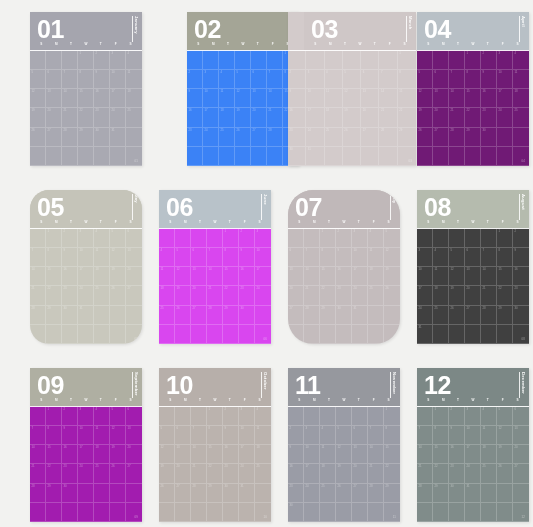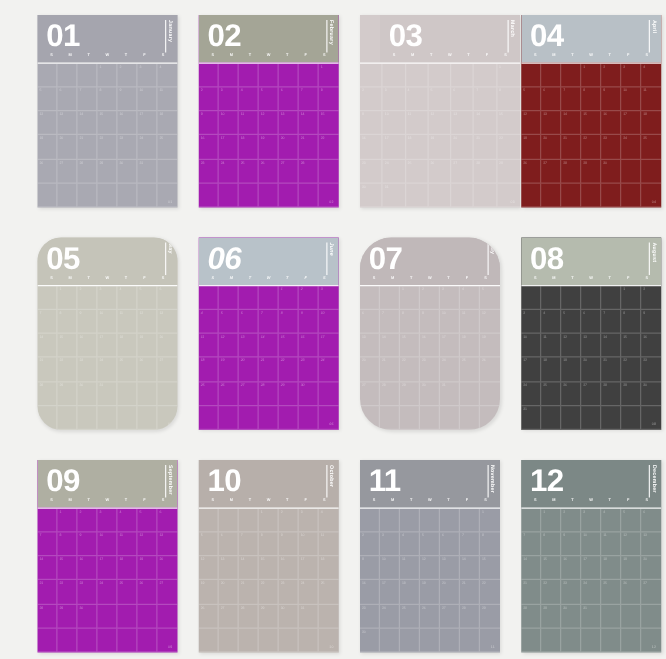--- a/index.html
+++ b/index.html
@@ -282,21 +282,21 @@
         </div>
         <div class="day-cell">
           <span class="day-num"></span>
         </div>
         <div class="day-cell">
           <span class="day-num"></span>
         </div>
       </div>
       <div class="card-footer-mark">01</div>
     </div>
-    <div class="month-card" style="background: #a21caf;">
+    <div class="month-card" style="background: #3b82f6; margin-left: 28px;">
       <div class="card-header" style="background: rgb(164, 165, 150);">
         <div class="month-number">02</div>
         <div class="month-name-rule"></div>
         <div class="month-name">February</div>
         <div class="weekday-row">
           <div class="weekday-cell">S</div>
           <div class="weekday-cell">M</div>
           <div class="weekday-cell">T</div>
           <div class="weekday-cell">W</div>
           <div class="weekday-cell">T</div>
@@ -574,21 +574,21 @@
         </div>
         <div class="day-cell">
           <span class="day-num"></span>
         </div>
         <div class="day-cell">
           <span class="day-num"></span>
         </div>
       </div>
       <div class="card-footer-mark">03</div>
     </div>
-    <div class="month-card" style="background: #7f1d1d;">
+    <div class="month-card" style="background: #701a75;">
       <div class="card-header" style="background: rgb(184, 192, 198);">
         <div class="month-number">04</div>
         <div class="month-name-rule"></div>
         <div class="month-name">April</div>
         <div class="weekday-row">
           <div class="weekday-cell">S</div>
           <div class="weekday-cell">M</div>
           <div class="weekday-cell">T</div>
           <div class="weekday-cell">W</div>
           <div class="weekday-cell">T</div>
@@ -866,21 +866,21 @@
         </div>
         <div class="day-cell">
           <span class="day-num"></span>
         </div>
         <div class="day-cell">
           <span class="day-num"></span>
         </div>
       </div>
       <div class="card-footer-mark">05</div>
     </div>
-    <div class="month-card" style="background: #a21caf; font-style: italic;">
+    <div class="month-card" style="background: #d946ef;">
       <div class="card-header" style="background: rgb(184, 194, 201);">
         <div class="month-number">06</div>
         <div class="month-name-rule"></div>
         <div class="month-name">June</div>
         <div class="weekday-row">
           <div class="weekday-cell">S</div>
           <div class="weekday-cell">M</div>
           <div class="weekday-cell">T</div>
           <div class="weekday-cell">W</div>
           <div class="weekday-cell">T</div>

